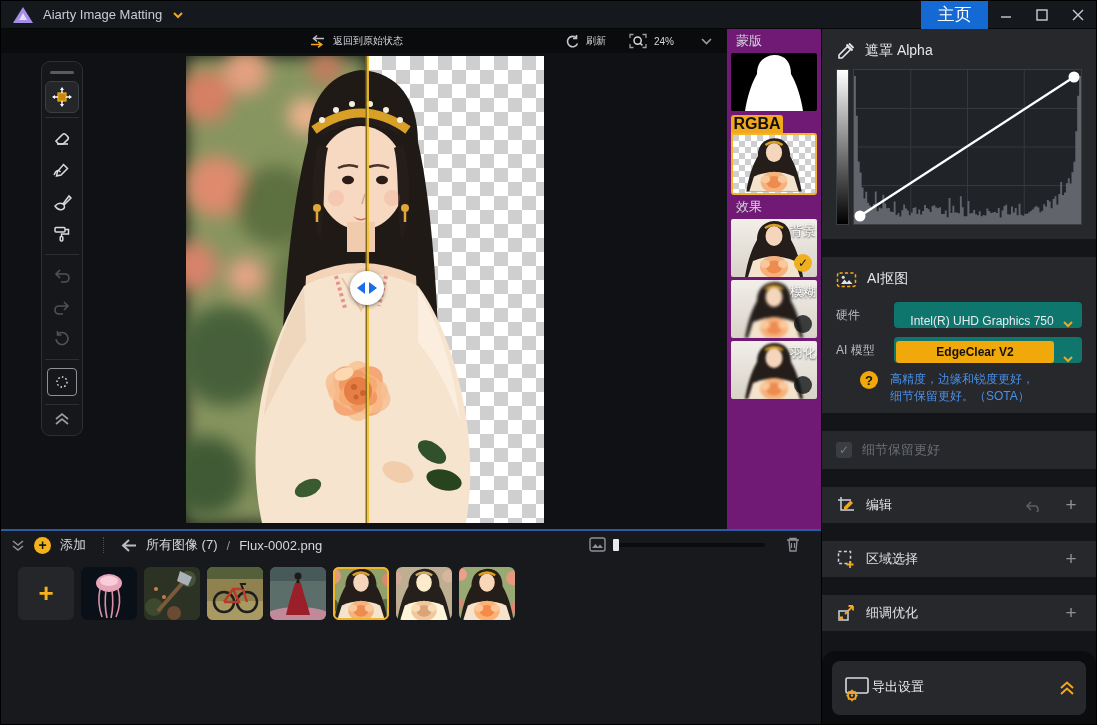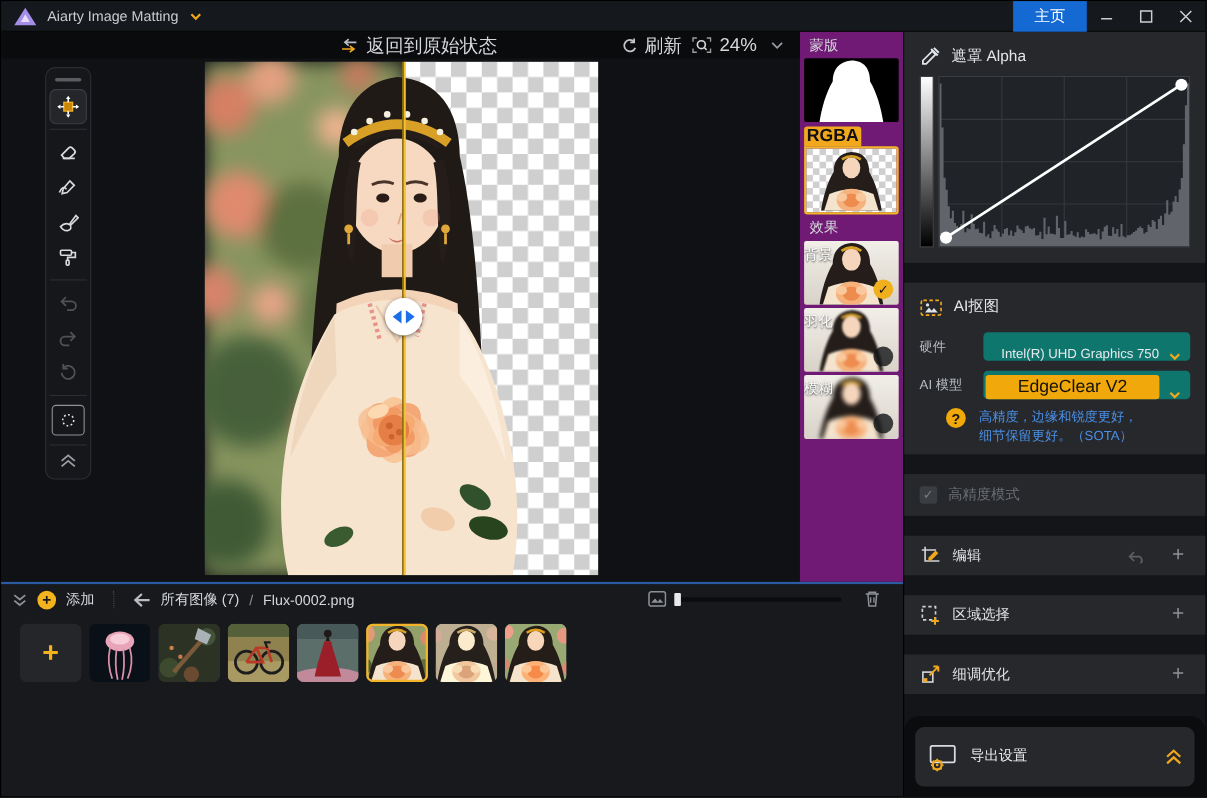--- a/index.html
+++ b/index.html
@@ -7,29 +7,29 @@
   .window{position:relative;width:1097px;height:725px;background:#101214;
     font-family:"Liberation Sans","DejaVu Sans",sans-serif;color:#d8dadd;overflow:hidden;
     border:1px solid #000;}
   
   .titlebar{height:28px;background:#15181c;display:flex;align-items:center;border-bottom:1px solid #060709;text-align:right;}
   .logo{width:0;height:0;margin-left:12px;border-left:10px solid transparent;border-right:10px solid transparent;border-bottom:16px solid #a48ee8;position:relative;}
   .logo:after{content:"";position:absolute;left:-4px;top:6px;border-left:4px solid transparent;border-right:4px solid transparent;border-bottom:7px solid #e6dcfa;}
   .app-title{margin-left:10px;font-size:13px;color:#c9ccd1;}
   .tb-chev{margin-left:10px;}
   .tb-spacer{flex:1;}
-  .home-btn{width:67px;height:28px;background:#1569d3;color:#fff;font-size:14px;display:flex;align-items:center;justify-content:center;cursor:pointer;}
+  .home-btn{width:67px;height:28px;background:#1569d3;color:#fff;font-size:17px;display:flex;align-items:center;justify-content:center;cursor:pointer;}
   .winctl{width:36px;height:28px;display:flex;align-items:center;justify-content:center;}
   
   .content{display:flex;height:697px;}
   .left-area{width:822px;display:flex;flex-direction:column;}
   .upper{height:500px;display:flex;}
   .canvas-zone{flex:1;position:relative;background:#0f1114;}
   .top-strip{position:absolute;top:0;left:0;right:0;height:24px;background:#0a0b0d;}
-  .strip-item{position:absolute;top:0;height:24px;display:flex;align-items:center;gap:7px;font-size:17px;color:#d4d7db;cursor:pointer;}
+  .strip-item{position:absolute;top:0;height:24px;display:flex;align-items:center;gap:7px;font-size:10px;color:#d4d7db;cursor:pointer;}
   
   .tools{position:absolute;left:40px;top:32px;width:42px;background:#15171a;border:1px solid #2b2e32;border-radius:9px;display:flex;flex-direction:column;align-items:center;padding:6px 0;z-index:5;}
   .grip{width:24px;height:3px;border-radius:2px;background:#585c61;margin:3px 0 7px;}
   .tool{width:34px;height:32px;display:flex;align-items:center;justify-content:center;cursor:pointer;border-radius:6px;}
   .tool.active{background:#24262a;border:1px solid #3b3e43;}
   .tool.boxed{border:1px solid #8e9196;border-radius:4px;width:30px;height:28px;margin:4px 0;}
   .tool.dim{opacity:.30;}
   .tsep{width:34px;height:1px;background:#2b2e32;margin:4px 0;}
   
   .stage{position:absolute;left:185px;top:27px;width:358px;height:467px;}
@@ -37,21 +37,21 @@
   .tri-l{width:0;height:0;border-top:6px solid transparent;border-bottom:6px solid transparent;border-right:8px solid #1a6fe8;}
   .tri-r{width:0;height:0;border-top:6px solid transparent;border-bottom:6px solid transparent;border-left:8px solid #1a6fe8;}
   
   .thumb-col{width:94px;background:#701a75;display:flex;flex-direction:column;padding:0 4px;}
   .tc-label{height:24px;display:flex;align-items:center;font-size:13px;color:#d4d7db;padding-left:5px;}
   .tc-thumb{position:relative;width:86px;height:58px;background:#000;border-radius:2px;overflow:hidden;cursor:pointer;margin-bottom:2px;}
   .rgba-tab{width:52px;height:18px;background:#f2a81d;color:#101010;font-size:16px;font-weight:bold;display:flex;align-items:center;justify-content:center;border-radius:3px 3px 0 0;cursor:pointer;margin-top:2px;}
   .rgba-thumb{position:relative;width:86px;height:62px;border:2px solid #f2b429;border-radius:0 3px 3px 3px;overflow:hidden;cursor:pointer;
     background:conic-gradient(#fff 0 25%,#cfcfcf 0 50%,#fff 0 75%,#cfcfcf 0) 0 0/12px 12px;}
   .fx-thumb{position:relative;width:86px;height:58px;border-radius:2px;overflow:hidden;cursor:pointer;margin-bottom:3px;background:linear-gradient(#f2efe9,#d8d2c8);}
-  .fx-label{position:absolute;top:3px;left:0;right:12px;text-align:left;font-size:13px;color:#fff;text-shadow:0 1px 2px rgba(0,0,0,.8);z-index:3;}
+  .fx-label{position:absolute;top:3px;left:0;right:1px;text-align:right;font-size:13px;color:#fff;text-shadow:0 1px 2px rgba(0,0,0,.8);z-index:3;}
   .fx-status{position:absolute;right:5px;bottom:5px;width:18px;height:18px;border-radius:50%;background:rgba(18,20,23,.8);z-index:3;display:flex;align-items:center;justify-content:center;font-size:12px;color:transparent;}
   .fx-status.checked{background:#f0b01e;color:#141414;font-weight:bold;}
   .fx-scene{position:absolute;inset:0;}
   .fx2 .fx-scene{filter:blur(1px);}
   .fx3 .fx-scene{filter:blur(1.8px);}
   .fx4 .fx-scene{filter:grayscale(.55) contrast(1.05);}
   .fx5 .fx-scene{filter:blur(1.4px) saturate(1.25);}
   .fx5:after{content:"";position:absolute;inset:0;z-index:2;
     background:conic-gradient(rgba(0,0,0,.16) 0 25%,transparent 0 50%,rgba(0,0,0,.16) 0 75%,transparent 0) 0 0/14px 14px,
                conic-gradient(rgba(255,255,255,.28) 0 25%,transparent 0 50%,rgba(255,255,255,.28) 0 75%,transparent 0) 7px 7px/14px 14px;}
@@ -60,33 +60,33 @@
   .right-panel{flex:1;background:#131519;display:flex;flex-direction:column;border-left:1px solid #000;}
   .sect{background:#26282c;margin-bottom:18px;padding:8px 14px;}
   .sect-head{display:flex;align-items:center;gap:10px;height:28px;font-size:14px;color:#e4e6e9;}
   .histo-wrap{display:flex;gap:4px;margin-top:4px;}
   .grad-strip{width:13px;height:156px;background:linear-gradient(#ffffff,#000000);border:1px solid #3a3d42;}
   .histo-box{flex:1;height:156px;background:#202327;border:1px solid #3a3d42;}
   .formrow{display:flex;align-items:center;margin-top:9px;font-size:12px;}
   .formlabel{width:58px;color:#b9bdc3;}
   .select{flex:1;height:26px;background:#0f766e;border-radius:4px;display:flex;align-items:flex-end;padding:0 8px;color:#e8eaed;cursor:pointer;font-size:12px;}
   .select .sval{flex:1;text-align:center;}
-  .model-pill{flex:1;height:22px;background:#f0a80a;border-radius:3px;color:#15120a;font-weight:normal;display:flex;align-items:center;justify-content:center;font-size:16px;}
+  .model-pill{flex:1;height:22px;background:#f0a80a;border-radius:3px;color:#15120a;font-weight:bold;display:flex;align-items:center;justify-content:center;font-size:12px;}
   .hintrow{display:flex;margin-top:8px;gap:12px;}
   .qmark{width:18px;height:18px;border-radius:50%;background:#f0a80a;color:#15120a;font-weight:bold;font-size:13px;display:flex;align-items:center;justify-content:center;margin-left:24px;cursor:pointer;}
   .hinttext{color:#4a90e8;font-size:12px;line-height:17px;}
   .chkrow{display:flex;align-items:center;gap:10px;height:22px;}
   .chkbox{width:16px;height:16px;border-radius:3px;background:#3a3d42;color:#787c82;font-size:12px;display:flex;align-items:center;justify-content:center;cursor:pointer;}
   .chklabel{color:#6b6f75;font-size:13px;}
   .toolrow{display:flex;align-items:center;gap:10px;height:20px;font-size:13px;color:#e2e4e7;}
   .toolrow .grow{flex:1;}
   .plusbtn{font-size:19px;color:#8d9095;width:22px;text-align:center;cursor:pointer;line-height:18px;}
   .filler{flex:1;background:#26282c;margin-bottom:2px;}
   .export-zone{background:#0b0c0e;border-radius:14px 14px 0 0;padding:10px 10px 10px;position:relative;}
-  .export-card{background:#26282c;border-radius:8px;height:54px;display:flex;align-items:center;padding:0 10px;gap:10px;margin-bottom:12px;cursor:pointer;}
+  .export-card{background:#26282c;border-radius:8px;height:54px;display:flex;align-items:center;padding:0 10px;margin-bottom:12px;cursor:pointer;}
   .export-lines{flex:1;}
   .export-title{font-size:13px;color:#e8eaed;margin-bottom:3px;}
   .export-sub{font-size:12px;}
   .export-res{color:#cfd2d6;}
   .export-fmt{color:#f2a81d;margin-left:6px;}
   .btnrow{display:flex;align-items:center;gap:5px;}
   .btn-single{flex:1.5;height:44px;border-radius:16px;background:linear-gradient(180deg,#2a8cf0,#1463d6);color:#fff;font-size:15px;font-weight:bold;display:flex;align-items:center;justify-content:center;cursor:pointer;}
   .btn-batch{flex:1;height:40px;border-radius:10px;background:linear-gradient(180deg,#5242ea,#3e2ed6);color:#fff;font-size:14px;font-weight:bold;display:flex;align-items:center;justify-content:center;cursor:pointer;}
   .grip-corner{position:absolute;right:3px;bottom:3px;width:14px;height:14px;opacity:.5;}
   
@@ -370,36 +370,36 @@
 
           <div class="fx-thumb fx1">
             <div class="fx-scene">
                 <svg width="86" height="58" viewBox="0 0 86 58">
                   <use href="#girl-mini"></use>
                 </svg>
               </div>
             <div class="fx-label">背景</div>
             <div class="fx-status checked">✓</div>
           </div>
+          <div class="fx-thumb fx3">
+            <div class="fx-scene">
+                <svg width="86" height="58" viewBox="0 0 86 58">
+                  <use href="#girl-mini"></use>
+                </svg>
+              </div>
+            <div class="fx-label">模糊</div>
+            <div class="fx-status"></div>
+          </div>
           <div class="fx-thumb fx2">
             <div class="fx-scene">
                 <svg width="86" height="58" viewBox="0 0 86 58">
                   <use href="#girl-mini"></use>
                 </svg>
               </div>
             <div class="fx-label">羽化</div>
-            <div class="fx-status"></div>
-          </div>
-          <div class="fx-thumb fx3">
-            <div class="fx-scene">
-                <svg width="86" height="58" viewBox="0 0 86 58">
-                  <use href="#girl-mini"></use>
-                </svg>
-              </div>
-            <div class="fx-label">模糊</div>
             <div class="fx-status"></div>
           </div>
         </div>
       </div>
 
       <div class="bottom-strip">
         <div class="bs-bar">
           <svg width="14" height="13">
               <path d="M2,2 L7,6 L12,2 M2,7 L7,11 L12,7" fill="none" stroke="#8d9095" stroke-width="1.6"></path>
             </svg>
@@ -562,21 +562,21 @@
           <div class="hinttext">
             <div>高精度，边缘和锐度更好，</div>
             <div>细节保留更好。（SOTA）</div>
           </div>
         </div>
       </div>
 
       <div class="sect">
         <div class="chkrow">
           <div class="chkbox">✓</div>
-          <div class="chklabel">高精度模式</div>
+          <div class="chklabel">细节保留更好</div>
         </div>
       </div>
 
       <div class="sect">
         <div class="toolrow">
           <svg width="20" height="20">
               <path d="M5,2 V15 H18 M2,5 H15" fill="none" stroke="#cfd3d8" stroke-width="1.5"></path>
               <path d="M8,12 L14.5,5.5 l2.5,2.5 L10.5,14.5 H8 Z" fill="#f2a81d"></path>
             </svg>
           <span>编辑</span>

